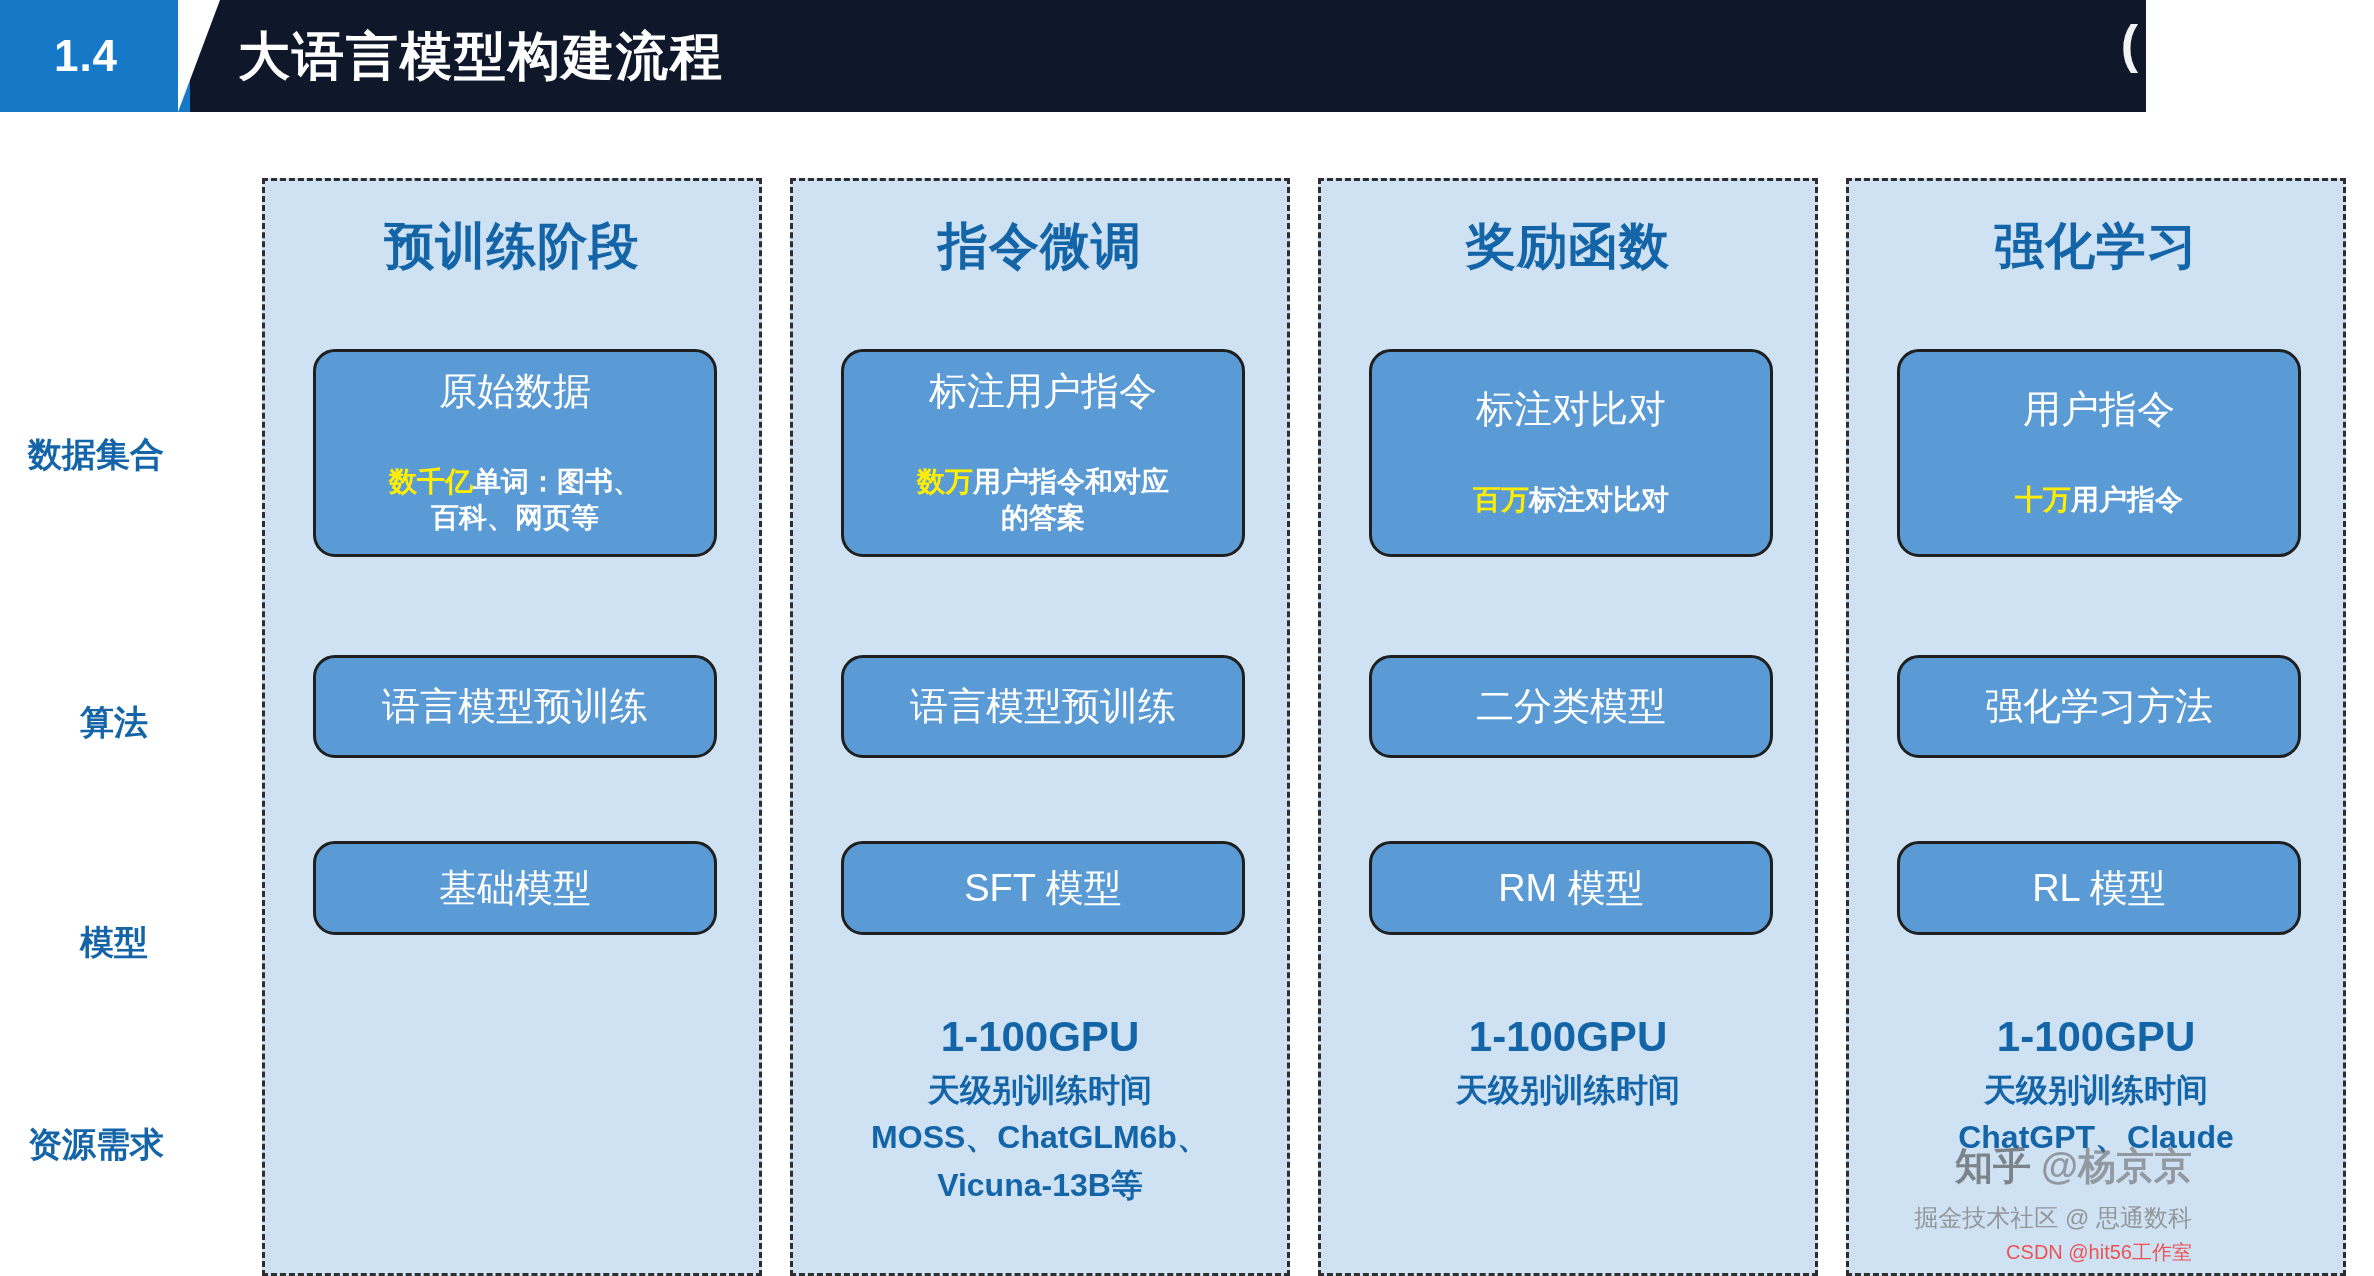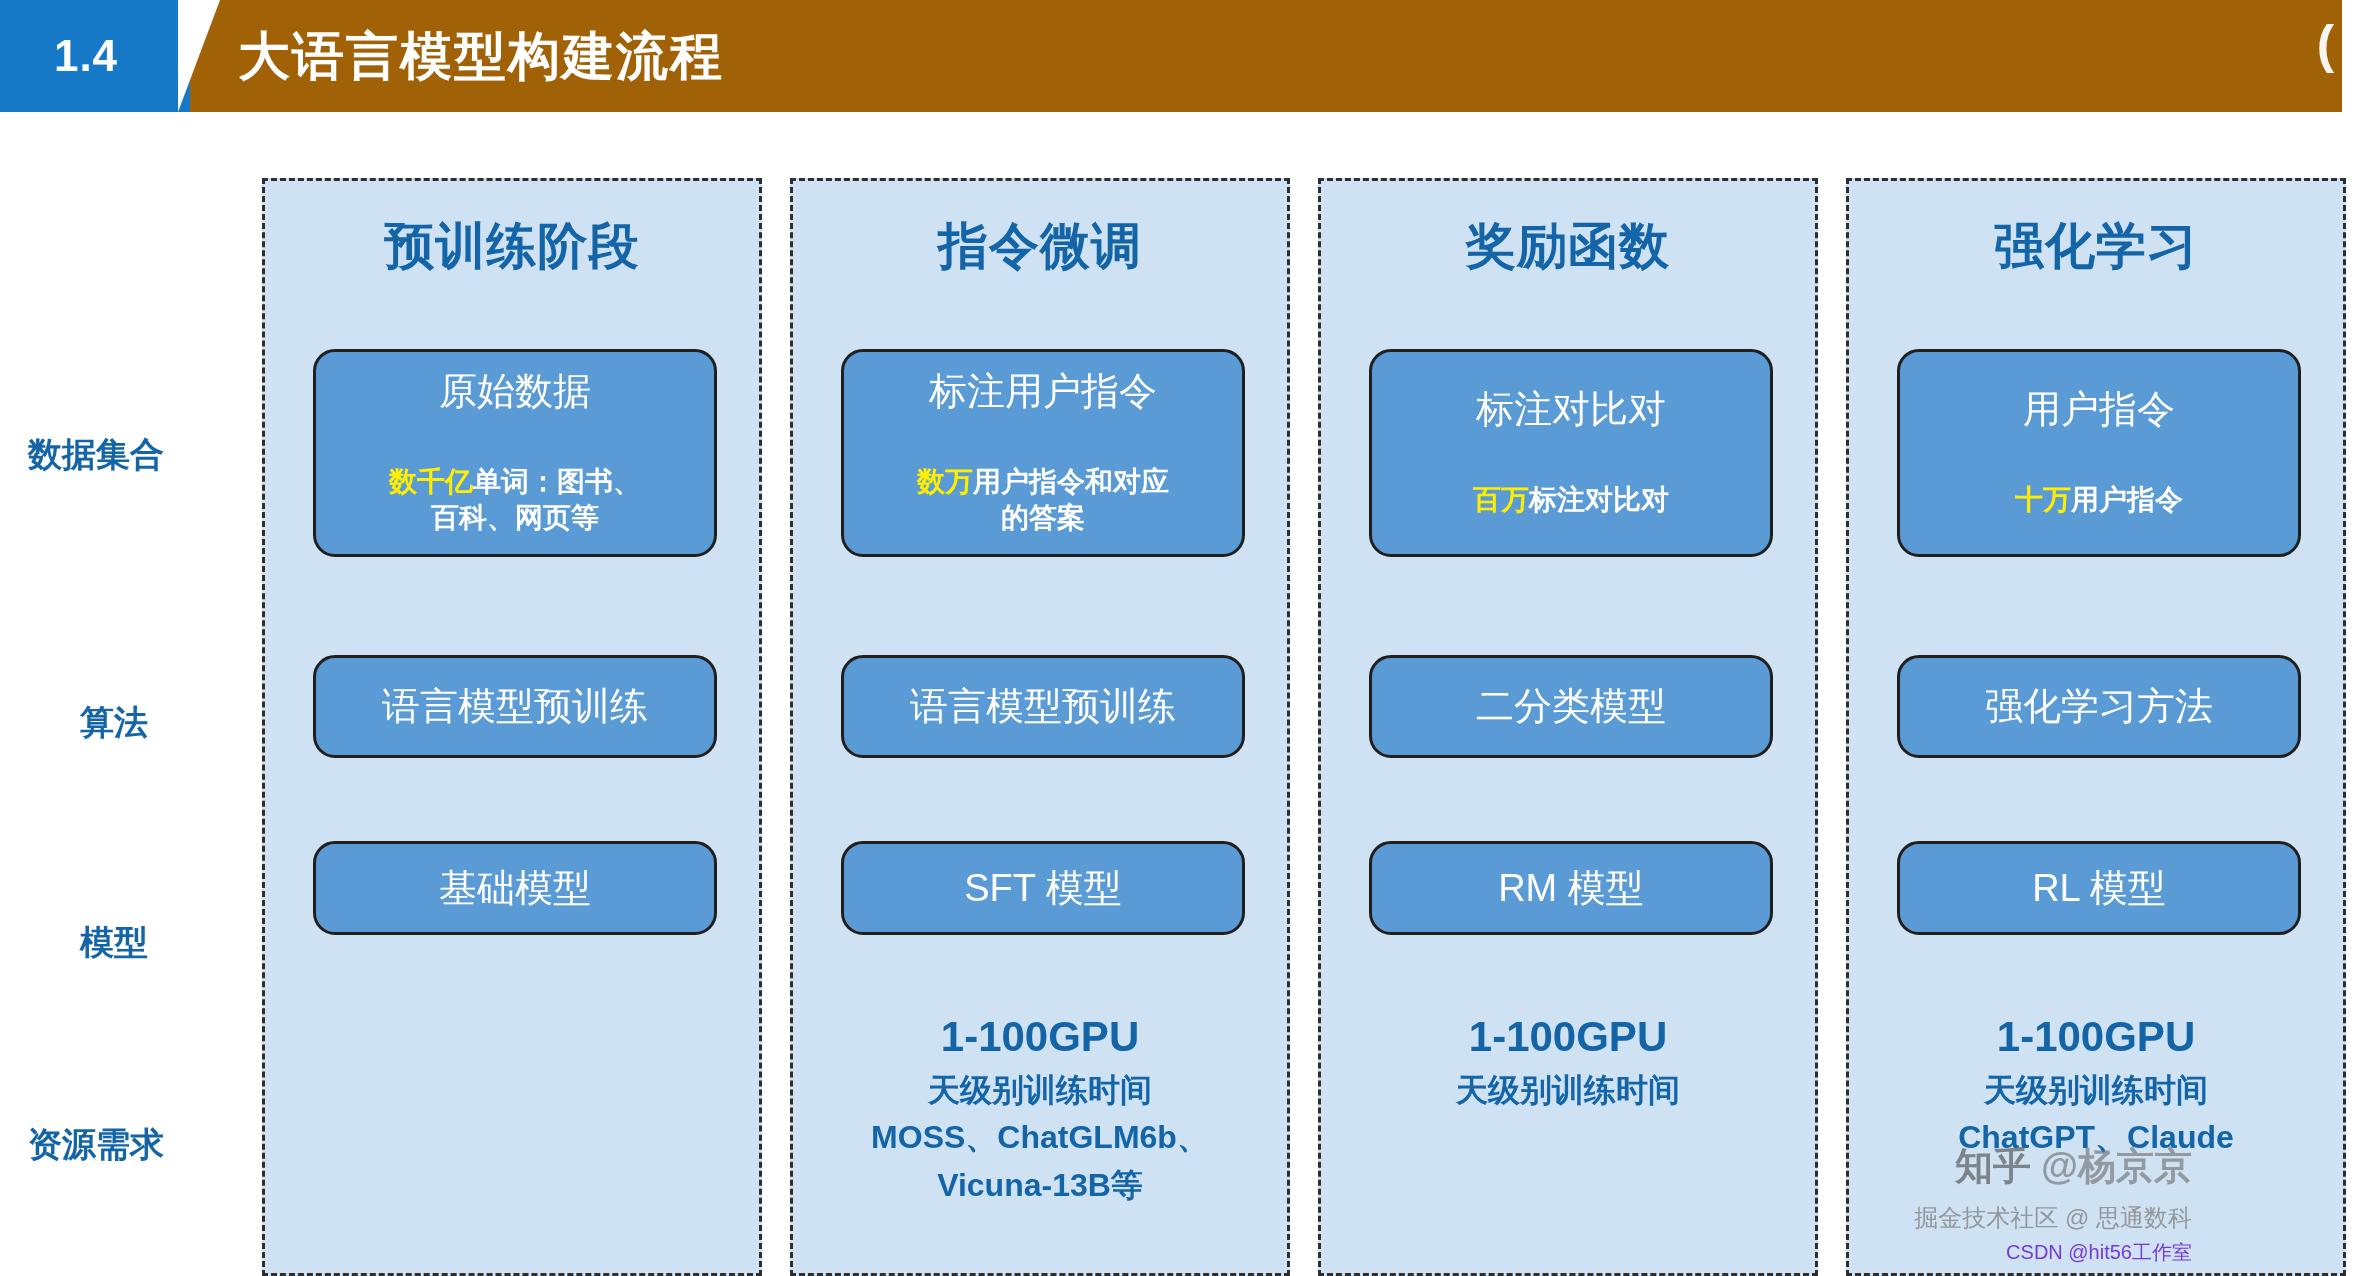--- a/index.html
+++ b/index.html
@@ -13,22 +13,22 @@
   #page {
     position: relative;
     width: 2374px; height: 1276px;
     background: #ffffff;
   }
 
   
   .header {
     position: absolute;
     left: 0; top: 0;
-    width: 2342px; height: 112px;
-    background: #a16207;
+    width: 2146px; height: 112px;
+    background: #0f172a;
   }
   .header-numbox {
     position: absolute;
     left: 0; top: 0;
     width: 190px; height: 112px;
     background: #1679c8;
     display: flex;
     align-items: center;
     justify-content: center;
   }
@@ -182,21 +182,21 @@
     right: 182px; bottom: 42px;
     font-size: 24px;
     color: #8a8a8a;
     opacity: 0.85;
     white-space: nowrap;
   }
   .wm-csdn {
     position: absolute;
     right: 182px; bottom: 10px;
     font-size: 20px;
-    color: #6d28d9;
+    color: #ef4444;
     opacity: 0.9;
     white-space: nowrap;
   }
 </style>
 </head>
 <body>
 
 <div id="page">
 
   <div class="header">

